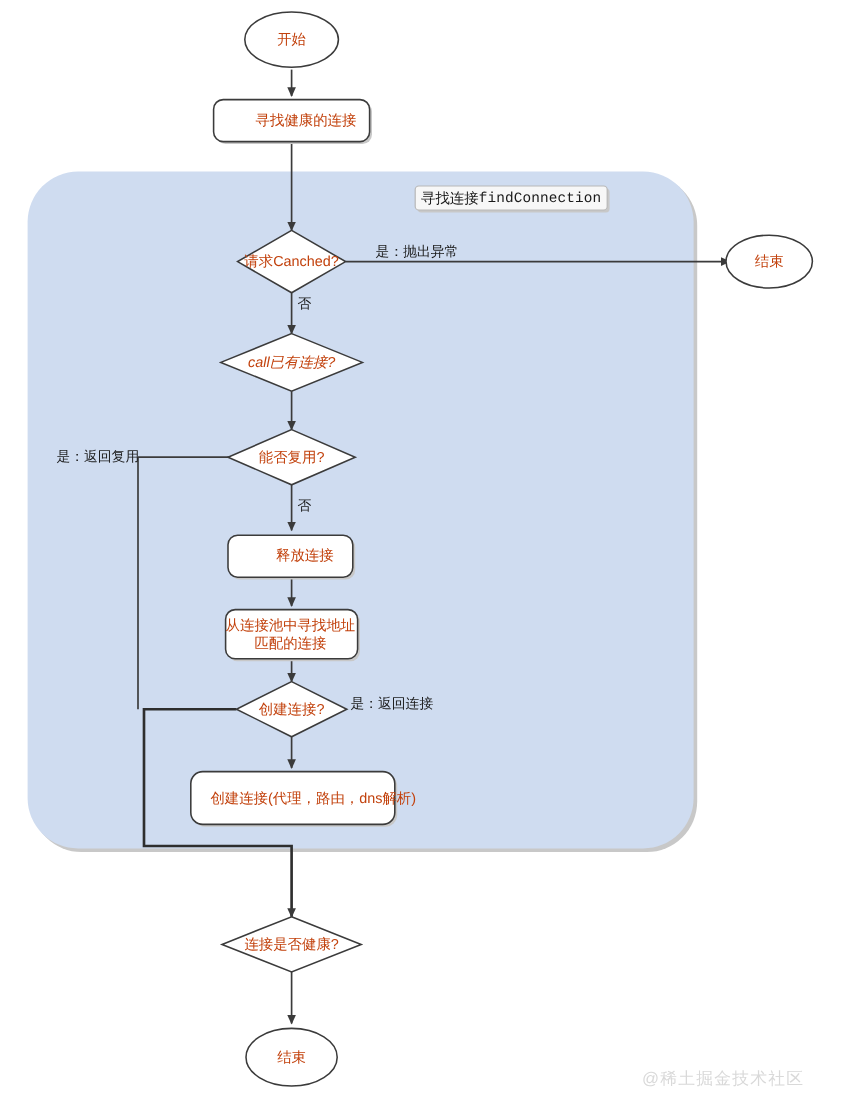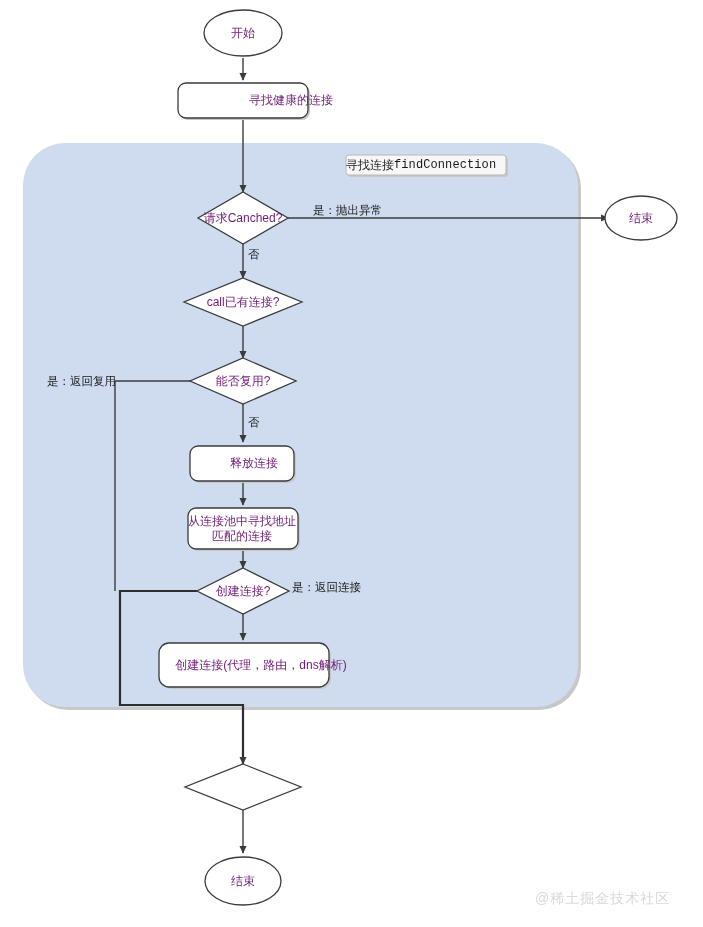--- a/index.html
+++ b/index.html
@@ -23,37 +23,38 @@
     top: 0;
     width: 703px;
     height: 927px;
   }
   .node-text {
     position: absolute;
     display: flex;
     align-items: center;
     justify-content: center;
     text-align: center;
-    color: #701a75;
+    color: #c2410c;
     font-size: 12px;
     line-height: 15px;
     pointer-events: none;
     white-space: pre-line;
   }
   .edge-label {
     position: absolute;
     color: #1a1a1a;
     font-size: 11.5px;
     line-height: 14px;
     white-space: nowrap;
   }
   .group-title {
     position: absolute;
     display: flex;
     align-items: center;
+    justify-content: center;
     color: #1a1a1a;
     font-size: 12px;
     white-space: nowrap;
   }
   .group-title .mono {
     font-family: "Liberation Mono", "DejaVu Sans Mono", monospace;
     font-size: 12px;
     letter-spacing: 0.1px;
   }
   .watermark {
@@ -175,39 +176,40 @@
     </g>
   </svg>
 
   <div class="group-title" style="left:346px; top:155px; width:160px; height:20px;">
     <span>寻找连接</span>
       <span class="mono">findConnection</span>
   </div>
 
   <div class="node-text" style="left:204px; top:21px; width:78px; height:24px;">开始</div>
 
-  <div class="node-text" style="left:178px; top:88px; width:154px; height:24px;padding-left:36px;">寻找健康的连接</div>
+  <div class="node-text" style="left:178px; top:88px; width:154px; height:24px;">寻找健康的连接</div>
 
   <div class="node-text" style="left:183px; top:207px; width:120px; height:22px;">请求Canched?</div>
 
   <div class="node-text" style="left:605px; top:207px; width:72px; height:22px;">结束</div>
 
-  <div class="node-text" style="left:183px; top:291px; width:120px; height:22px;">call已有连接?</div>
+  <div class="node-text" style="left:183px; top:291px; width:120px; height:22px;font-style:italic;">call已有连接?</div>
 
   <div class="node-text" style="left:193px; top:370px; width:100px; height:22px;">能否复用?</div>
 
   <div class="node-text" style="left:190px; top:452px; width:128px; height:22px;">释放连接</div>
 
   <div class="node-text" style="left:188px; top:513px; width:108px; height:32px;">从连接池中寻找地址
 匹配的连接</div>
 
   <div class="node-text" style="left:193px; top:580px; width:100px; height:22px;">创建连接?</div>
 
   <div class="node-text" style="left:159px; top:653px; width:204px; height:24px;">创建连接(代理，路由，dns解析)</div>
 
+  <div class="node-text" style="left:183px; top:776px; width:120px; height:22px;">连接是否健康?</div>
 
   <div class="node-text" style="left:205px; top:870px; width:76px; height:22px;">结束</div>
 
   <div class="edge-label" style="left:313px; top:203px;">是：抛出异常</div>
 
   <div class="edge-label" style="left:248px; top:247px;">否</div>
 
   <div class="edge-label" style="left:47px; top:374px;">是：返回复用</div>
 
   <div class="edge-label" style="left:248px; top:415px;">否</div>

